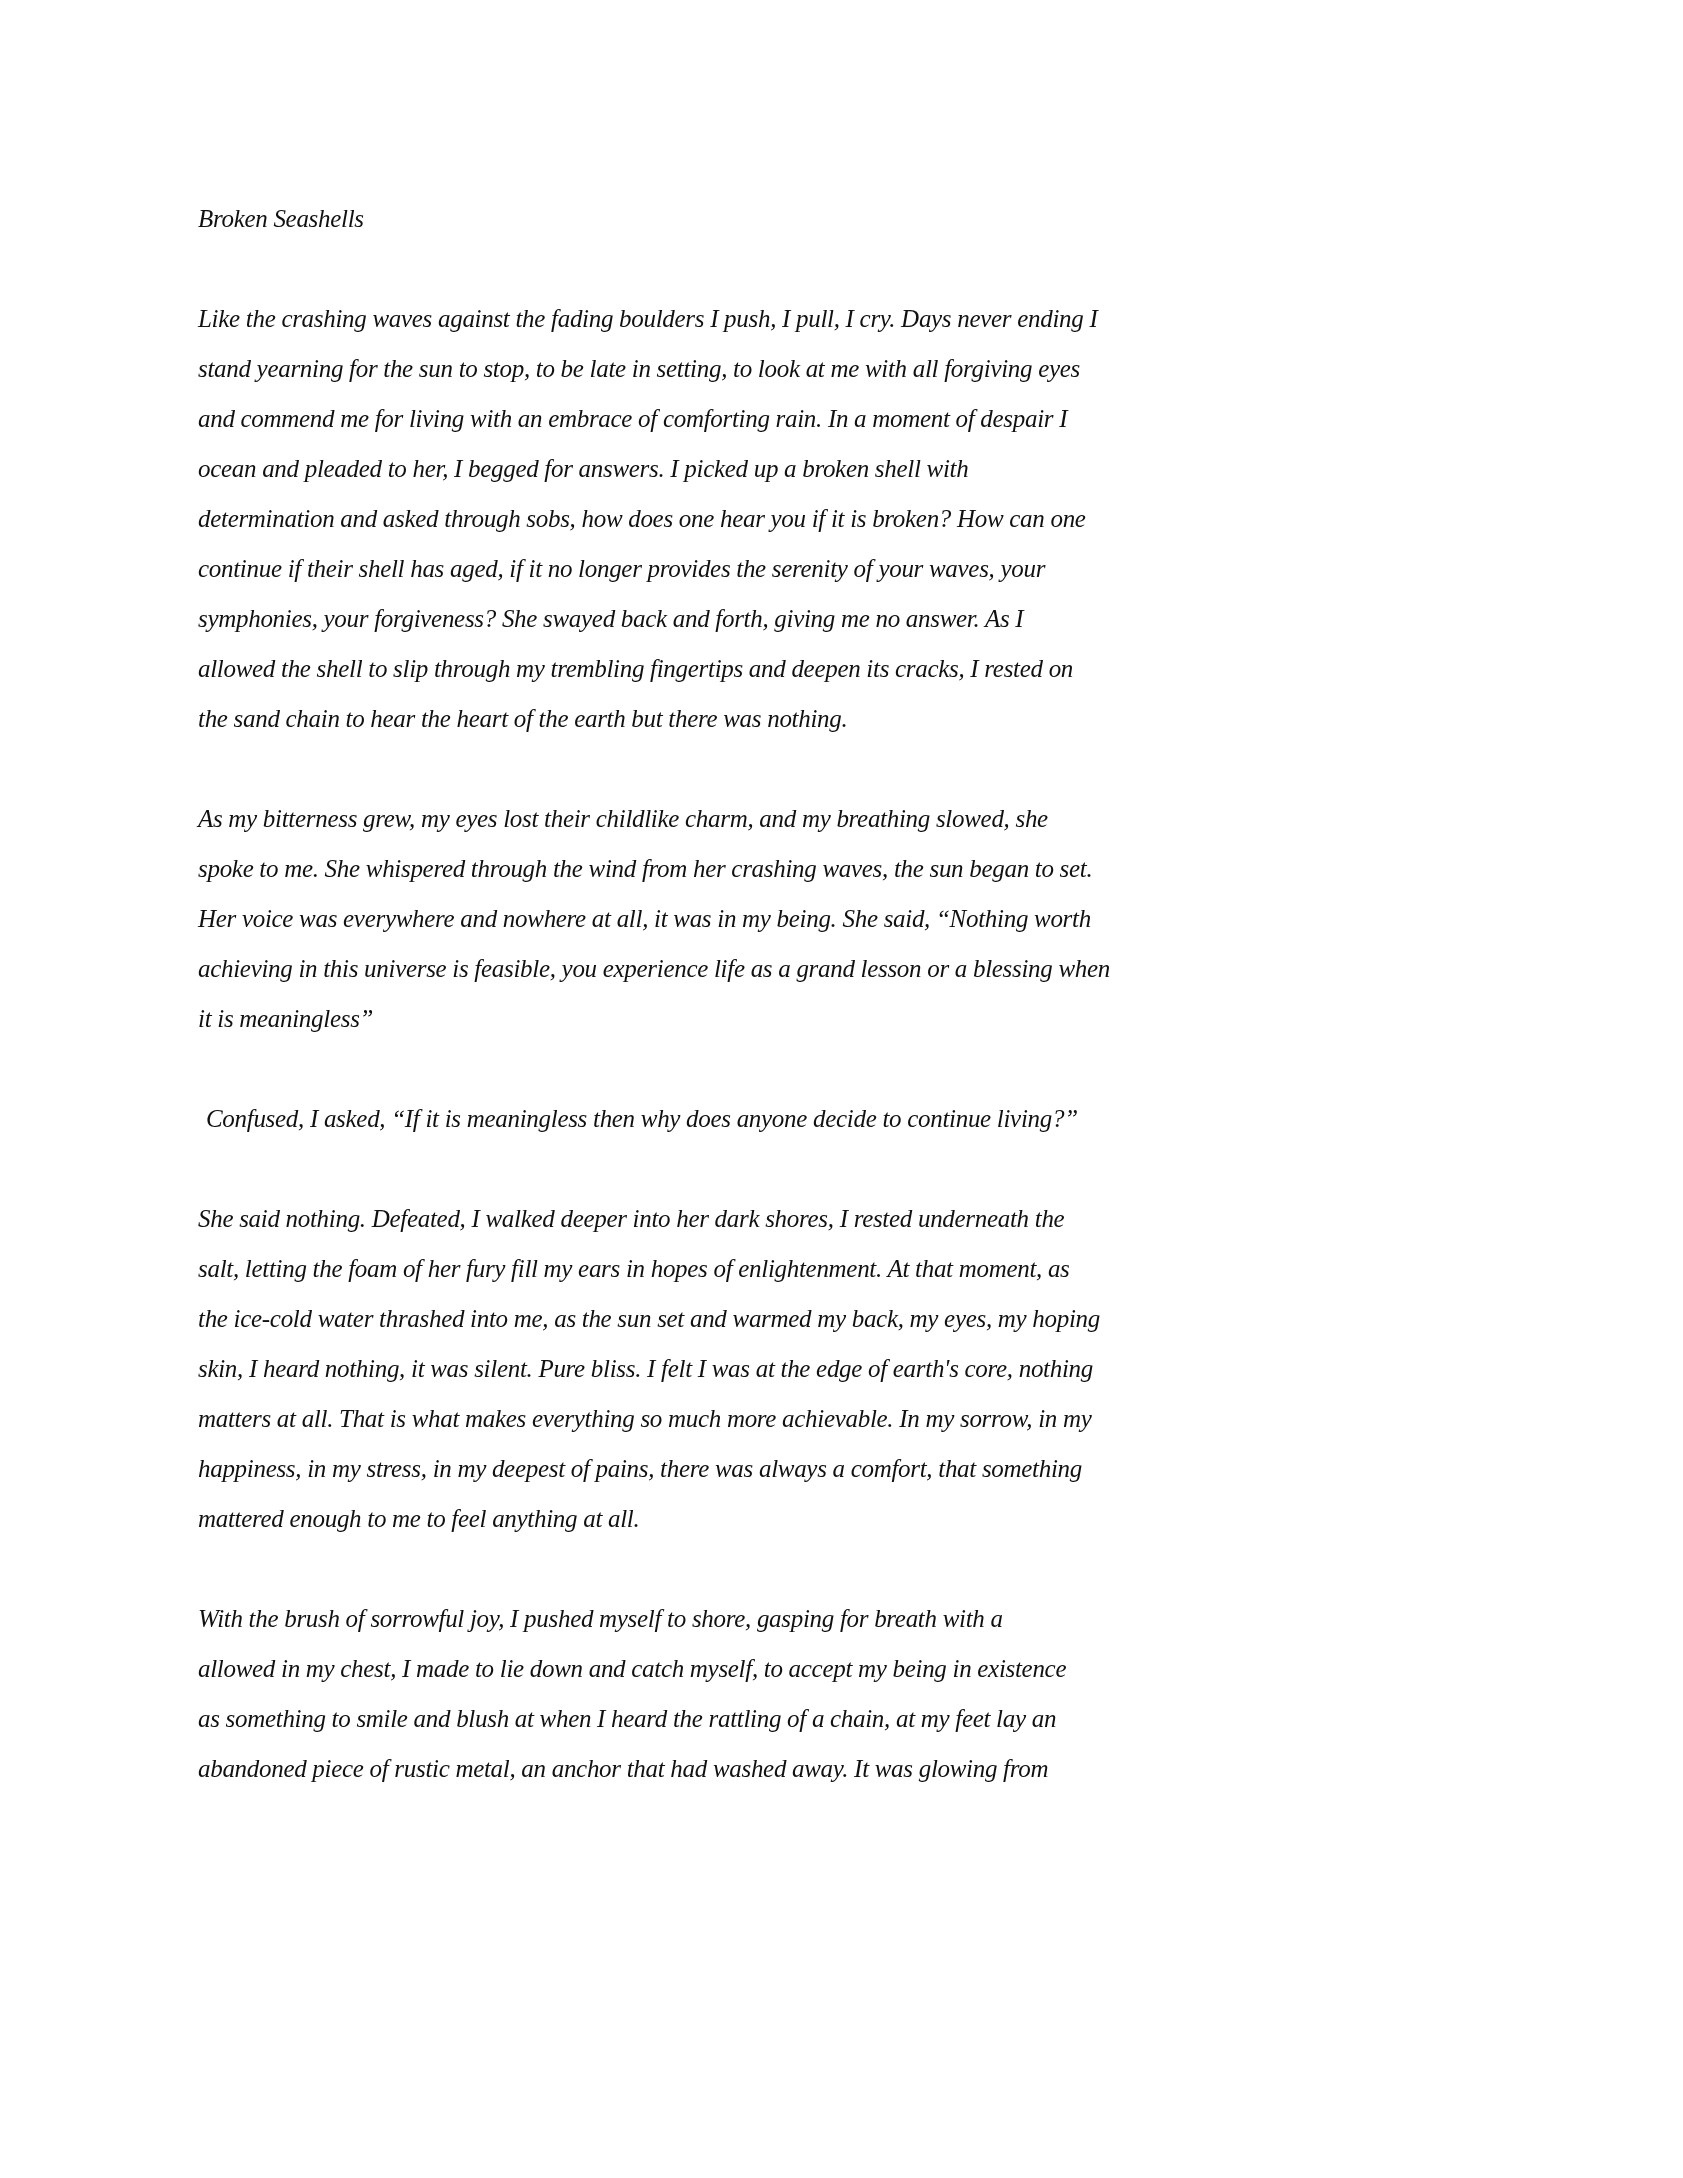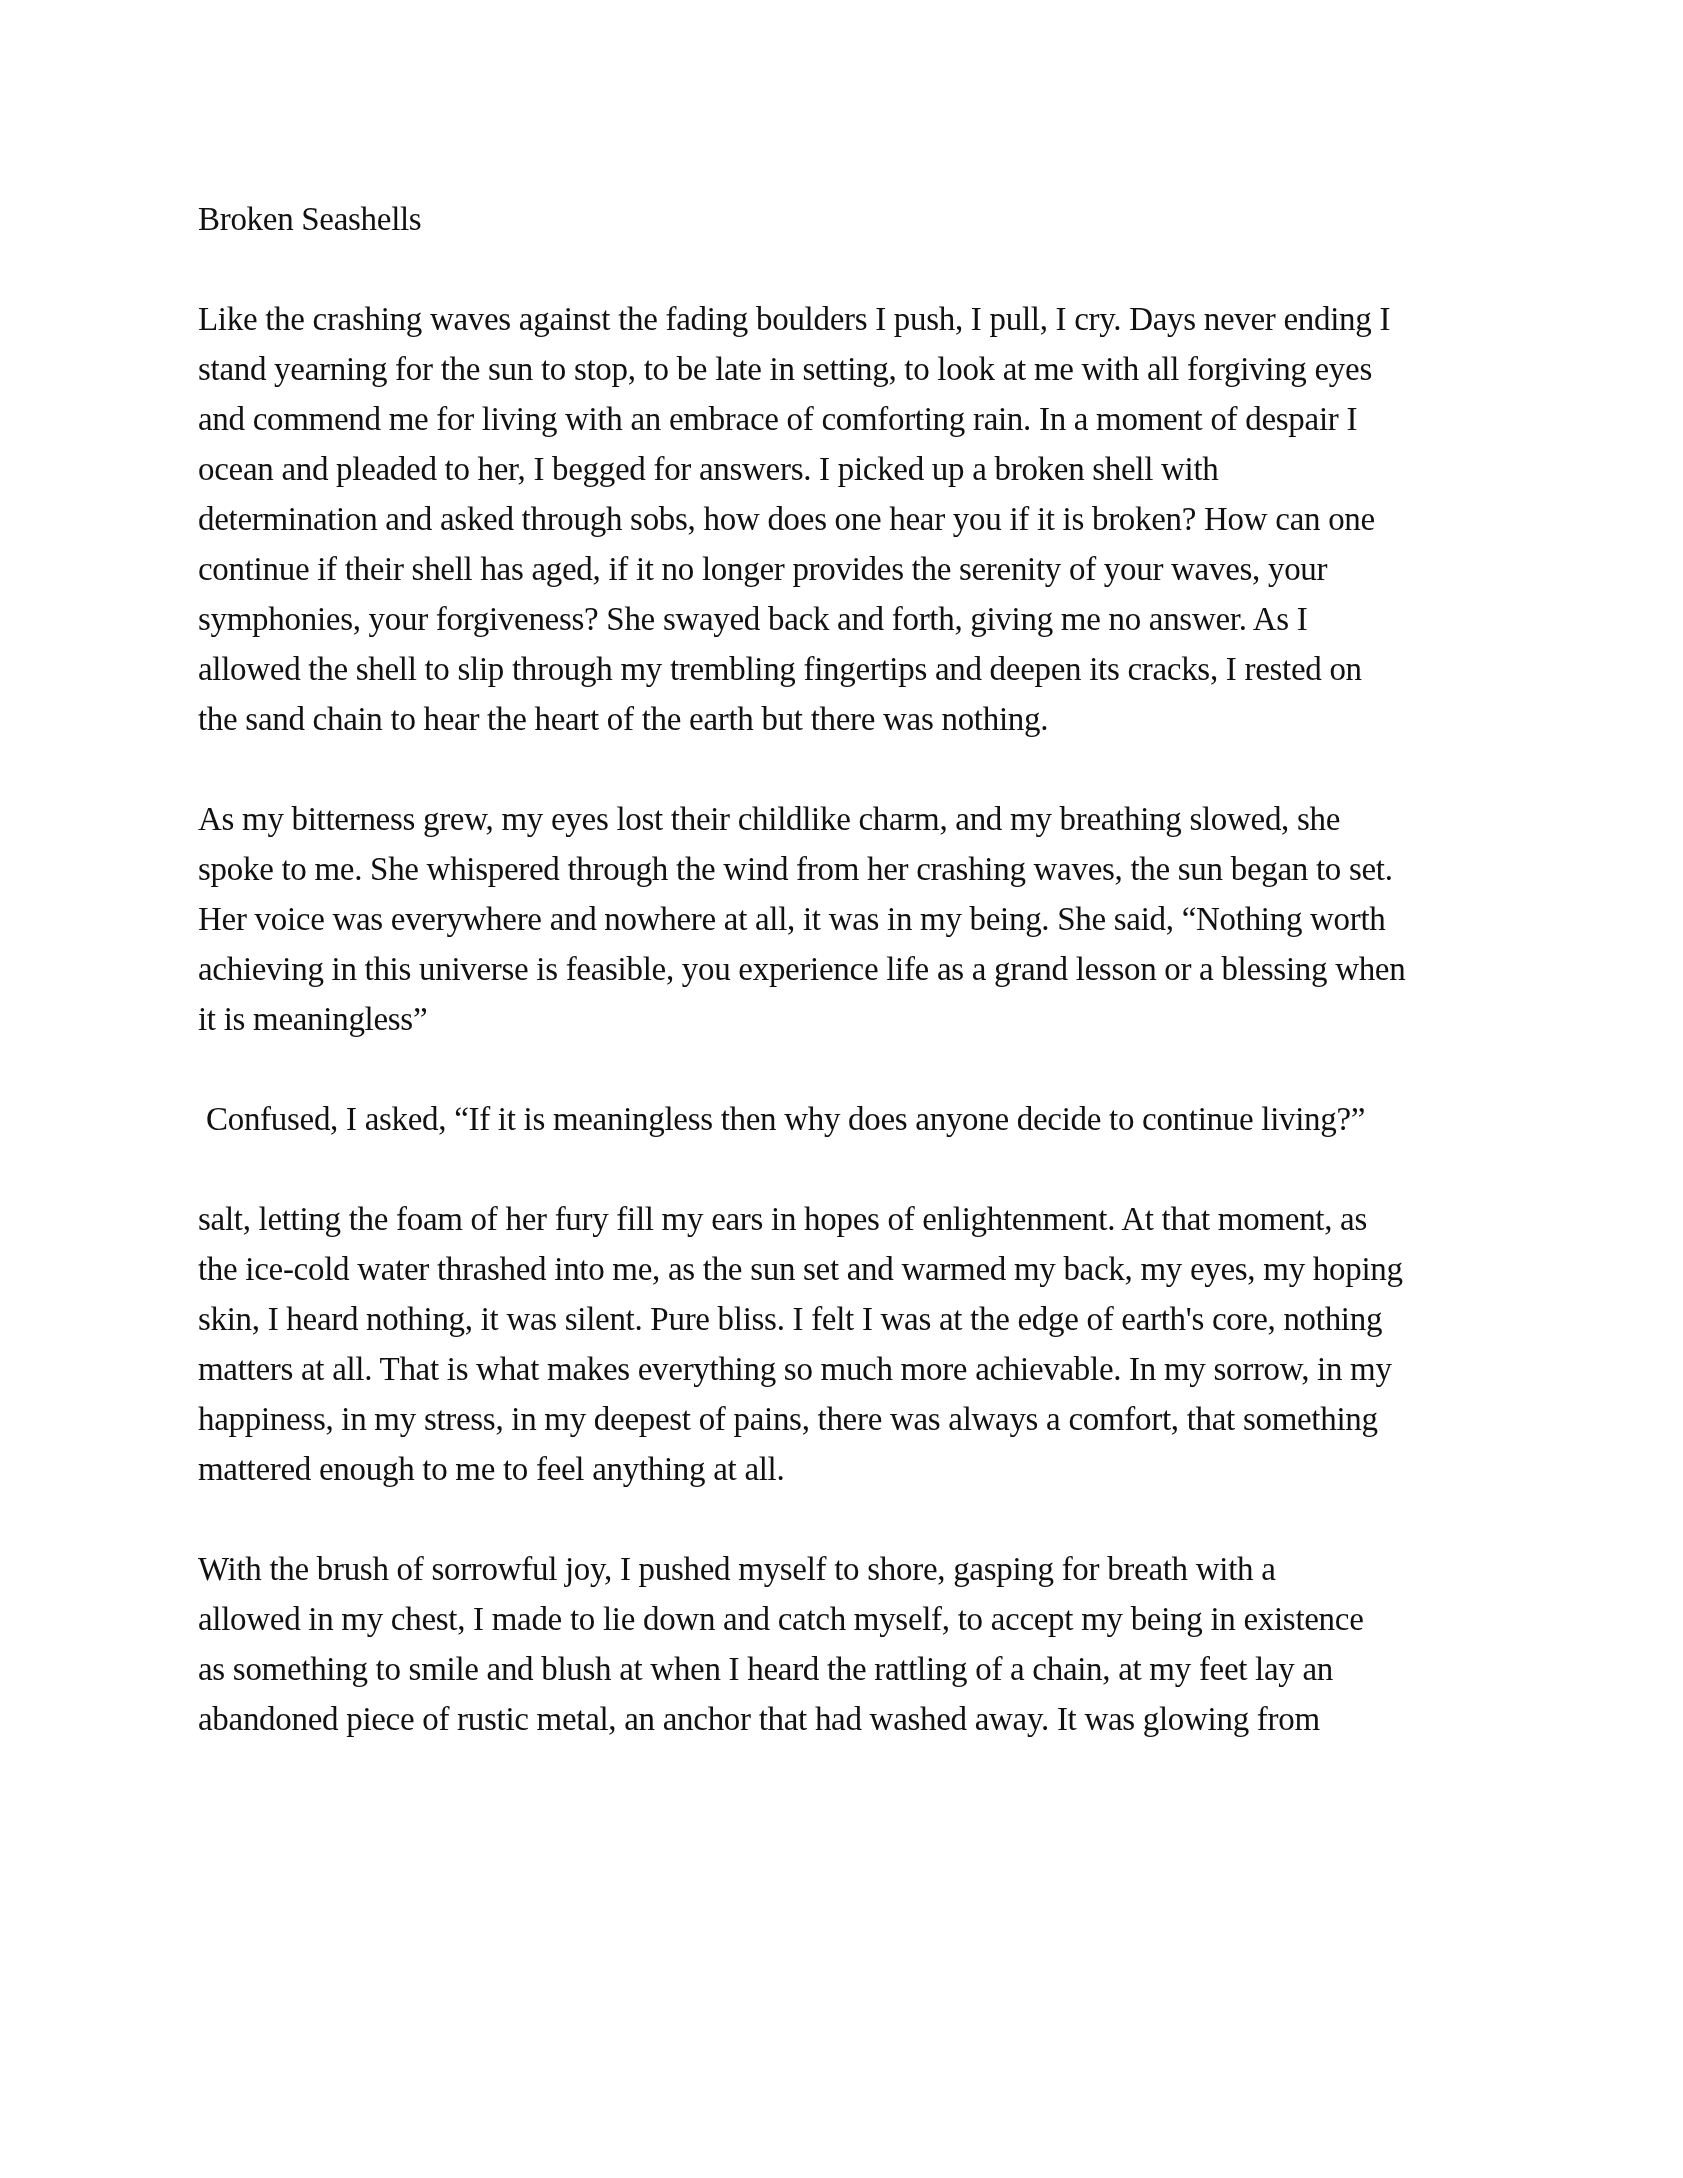--- a/index.html
+++ b/index.html
@@ -1,20 +1,20 @@
 <!DOCTYPE html>
 <html><head>
 <meta charset="utf-8">
 <style>
   html, body { margin: 0; padding: 0; background: #ffffff; }
   body { width: 1683px; height: 2178px; position: relative; overflow: hidden; }
   .page {
     position: absolute; left: 198px; top: 194px; width: 1307px;
     font-family: "Liberation Serif", "DejaVu Serif", serif;
-    font-size: 33px; line-height: 50px; color: #111111;
+    font-size: 25px; line-height: 50px; color: #111111; font-style: italic;
   }
   .line { display: block; white-space: nowrap; }
   .gap { display: block; height: 50px; }
   .para { display: block; }
   .para.indent-space .line:first-child { padding-left: 8px; }
   .narrow { letter-spacing: -0.3px; }
 </style>
 </head>
 <body>
 
@@ -43,20 +43,21 @@
     <span class="line">it is meaningless”</span>
   </div>
   <span class="gap"></span>
 
   <div class="para indent-space">
     <span class="line">Confused, I asked, “If it is meaningless then why does anyone decide to continue living?”</span>
   </div>
   <span class="gap"></span>
 
   <div class="para">
+    <span class="line">She said nothing. Defeated, I walked deeper into her dark shores, I rested underneath the</span>
     <span class="line">salt, letting the foam of her fury fill my ears in hopes of enlightenment. At that moment, as</span>
     <span class="line">the ice-cold water thrashed into me, as the sun set and warmed my back, my eyes, my hoping</span>
     <span class="line">skin, I heard nothing, it was silent. Pure bliss. I felt I was at the edge of earth's core, nothing</span>
     <span class="line">matters at all. That is what makes everything so much more achievable. In my sorrow, in my</span>
     <span class="line">happiness, in my stress, in my deepest of pains, there was always a comfort, that something</span>
     <span class="line">mattered enough to me to feel anything at all.</span>
   </div>
   <span class="gap"></span>
 
   <div class="para">

